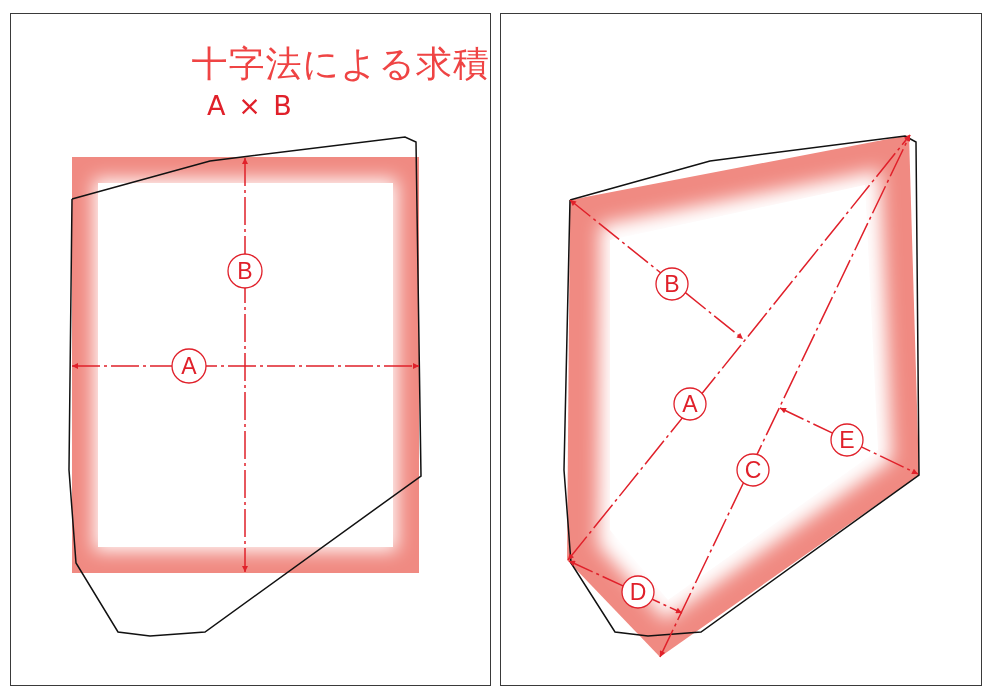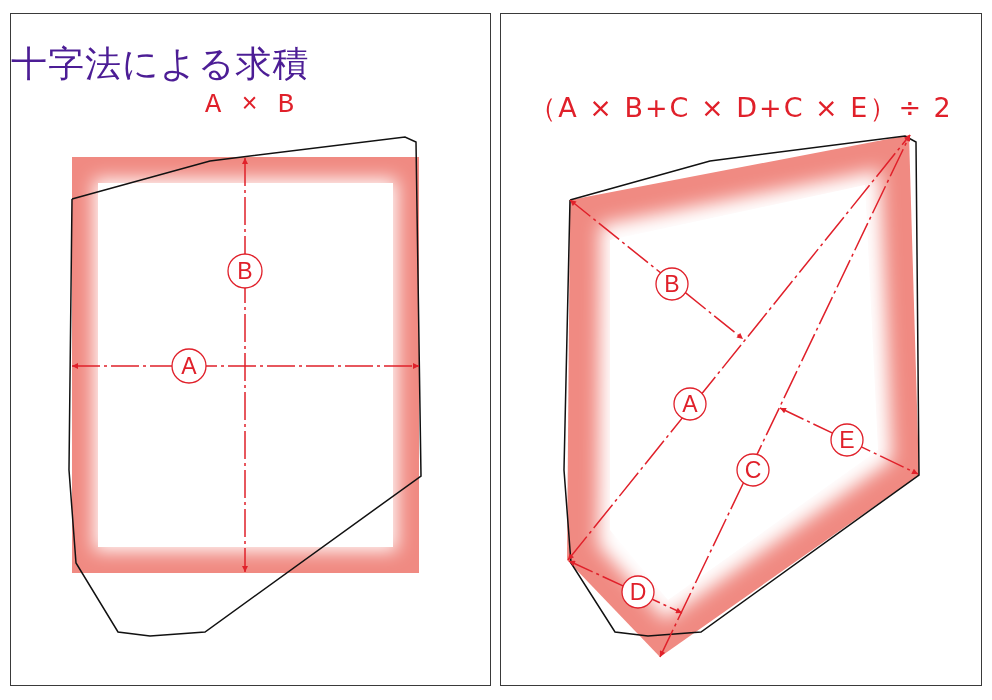--- a/index.html
+++ b/index.html
@@ -1,34 +1,33 @@
 <!DOCTYPE html>
 <html><head>
 <meta charset="utf-8">
 <style>
   html,body{margin:0;padding:0;background:#ffffff;}
   body{width:992px;height:700px;position:relative;overflow:hidden;font-family:"DejaVu Sans","Liberation Sans",sans-serif;}
   .panel{position:absolute;top:13px;height:673px;border:1.5px solid #3a3a3a;background:#fff;box-sizing:border-box;}
   #left-panel{left:10px;width:481px;}
   #right-panel{left:500px;width:482px;}
-  .title{position:absolute;left:0;right:0;text-align:left;font-size:36px;color:#4c1d95;letter-spacing:1px;}
+  .title{position:absolute;left:0;right:0;text-align:right;font-size:36px;color:#ef4444;letter-spacing:1px;}
   .formula{position:absolute;left:0;right:0;text-align:center;font-size:27px;color:#e0202a;letter-spacing:2px;}
   svg{position:absolute;left:0;top:0;}
   .lbl{font-family:"Liberation Sans","DejaVu Sans",sans-serif;font-size:23px;fill:#e0202a;}
 </style>
 </head>
 <body>
 
 <div class="panel" id="left-panel">
   <div class="title" style="top:26px;">十字法による求積</div>
-  <div class="formula" style="top:76px;font-family:Liberation Mono, monospace;">A × B</div>
+  <div class="formula" style="top:76px;">A × B</div>
 </div>
 
 <div class="panel" id="right-panel">
-  <div class="formula" style="top:76px;">（A × B+C × D+C × E）÷ 2</div>
 </div>
 
 <svg width="992" height="700" viewBox="0 0 992 700">
   <defs>
     <marker id="arr" viewBox="0 0 10 10" refX="10" refY="5" markerWidth="5" markerHeight="4" orient="auto-start-reverse">
       <path d="M0,0 L10,5 L0,10 z" fill="#e0202a"></path>
     </marker>
     <filter id="blur8" x="-20%" y="-20%" width="140%" height="140%">
         <feGaussianBlur stdDeviation="9"></feGaussianBlur>
       </filter>

